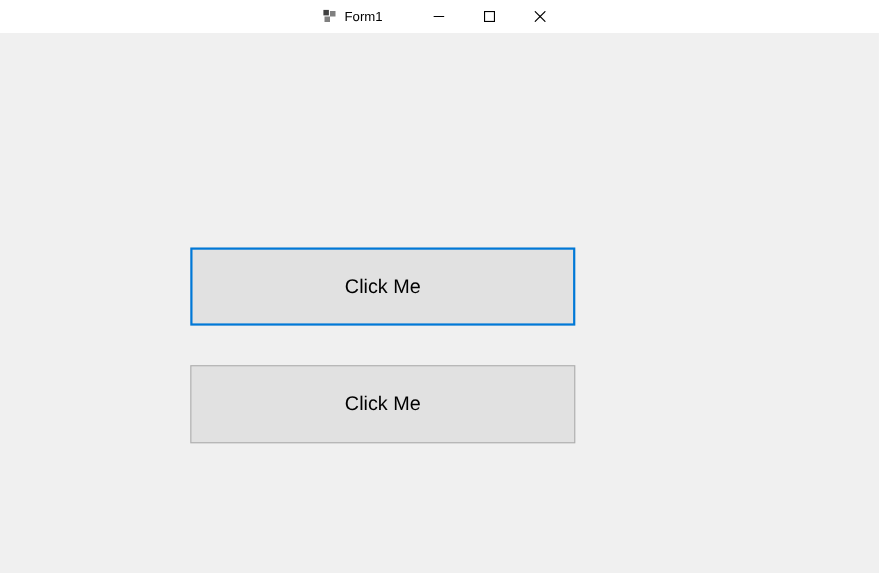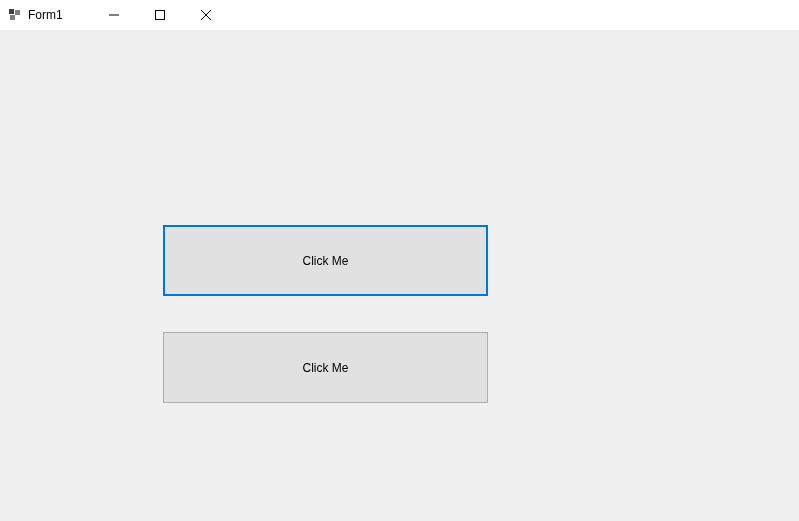--- a/index.html
+++ b/index.html
@@ -12,21 +12,21 @@
       height: 521px;
       background: #ffffff;
       font-family: "Segoe UI", Tahoma, sans-serif;
       overflow: hidden;
     }
     .titlebar {
       height: 30px;
       background: #ffffff;
       display: flex;
       align-items: center;
-      justify-content: flex-start;
+      justify-content: center;
       padding-left: 8px;
       gap: 28px;
     }
     .titlebar-left {
       display: flex;
       align-items: center;
       gap: 6px;
     }
     .app-icon {
       width: 14px;
@@ -64,29 +64,29 @@
     .heading-label {
       position: absolute;
       left: 165px;
       top: 92px;
       font-size: 27px;
       color: #000000;
       font-weight: 400;
     }
     .winforms-button {
       position: absolute;
-      left: 163px;
-      width: 325px;
+      left: 173px;
+      width: 350px;
       height: 71px;
       background: #e1e1e1;
       border: 1px solid #adadad;
       display: flex;
       align-items: center;
       justify-content: center;
-      font-size: 12px;
+      font-size: 18px;
       color: #000000;
       font-family: "Segoe UI", Tahoma, sans-serif;
       cursor: default;
     }
     .winforms-button.focused {
       border: 2px solid #0078d7;
     }
     .btn1 { top: 195px; }
     .btn2 { top: 302px; }
   </style>

